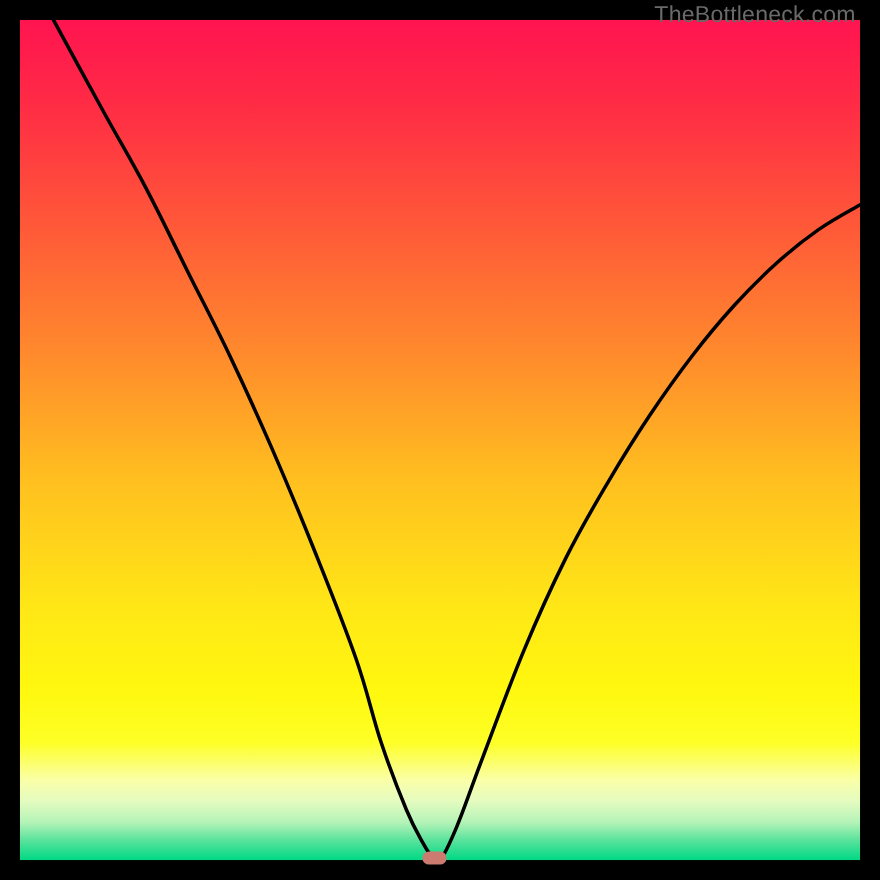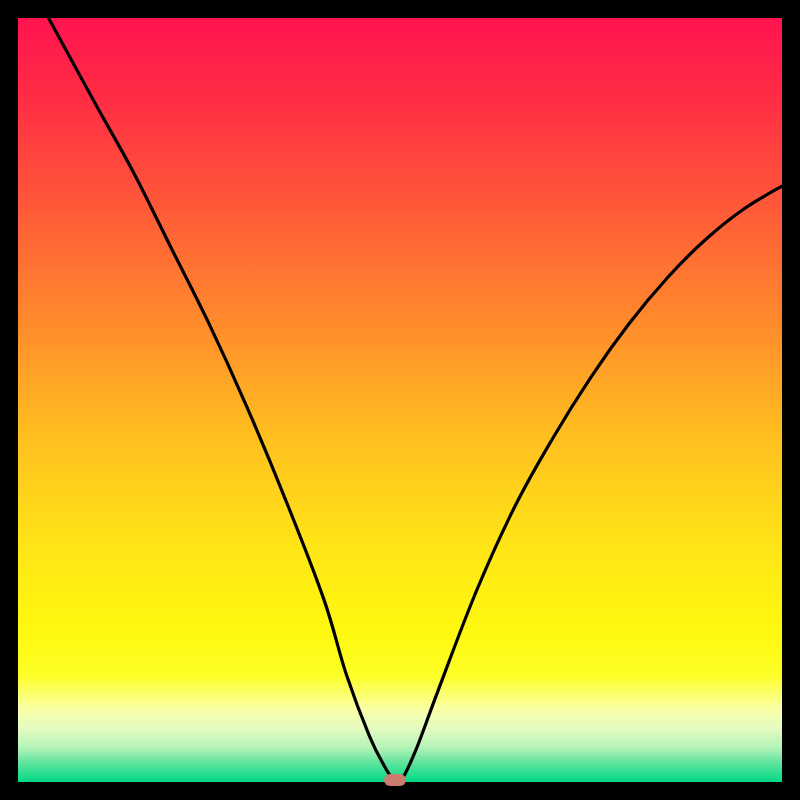--- a/index.html
+++ b/index.html
@@ -79,13 +79,14 @@
             <stop offset="100%" stop-color="#00d884"></stop>
           </linearGradient>
       </defs>
       <rect x="0" y="0" width="764" height="764" fill="url(#bg-grad)"></rect>
     </svg>
     <svg class="curve" viewBox="0 0 764 764" preserveAspectRatio="none">
       <path id="curve-path" d="M 30.56 0.00 C 38.81 15.13, 61.27 56.54, 76.40 84.04 C 91.53 111.54, 100.85 126.67, 114.60 152.80 C 128.35 178.93, 139.05 201.70, 152.80 229.20 C 166.55 256.70, 177.25 276.72, 191.00 305.60 C 204.75 334.48, 215.45 358.01, 229.20 389.64 C 242.95 421.27, 253.65 446.94, 267.40 481.32 C 281.15 515.70, 294.60 549.01, 305.60 580.64 C 316.60 612.27, 320.27 632.29, 328.52 657.04 C 336.77 681.79, 344.56 701.66, 351.44 718.16 C 358.32 734.66, 362.59 741.16, 366.72 748.72 C 370.85 756.28, 371.61 757.43, 374.36 760.18 C 377.11 762.93, 377.87 768.81, 382.00 764.00 C 386.13 759.19, 390.40 749.94, 397.28 733.44 C 404.16 716.94, 409.20 701.20, 420.20 672.32 C 431.20 643.44, 444.65 606.00, 458.40 573.00 C 472.15 540.00, 482.85 516.46, 496.60 488.96 C 510.35 461.46, 521.05 443.58, 534.80 420.20 C 548.55 396.82, 559.25 379.71, 573.00 359.08 C 586.75 338.45, 597.45 323.48, 611.20 305.60 C 624.95 287.72, 635.65 274.89, 649.40 259.76 C 663.15 244.63, 673.85 233.94, 687.60 221.56 C 701.35 209.18, 712.05 200.63, 725.80 191.00 C 739.55 181.37, 757.12 172.21, 764.00 168.08" fill="none" stroke="#000" stroke-width="3.2" stroke-linecap="round" stroke-linejoin="round"></path>
     </svg>
     <div class="marker" id="marker" style="left: 376.652px; top: 762.472px;"></div>
   </div>
+  <div class="watermark">TheBottleneck.com</div>
 </div>
 
 </body></html>

